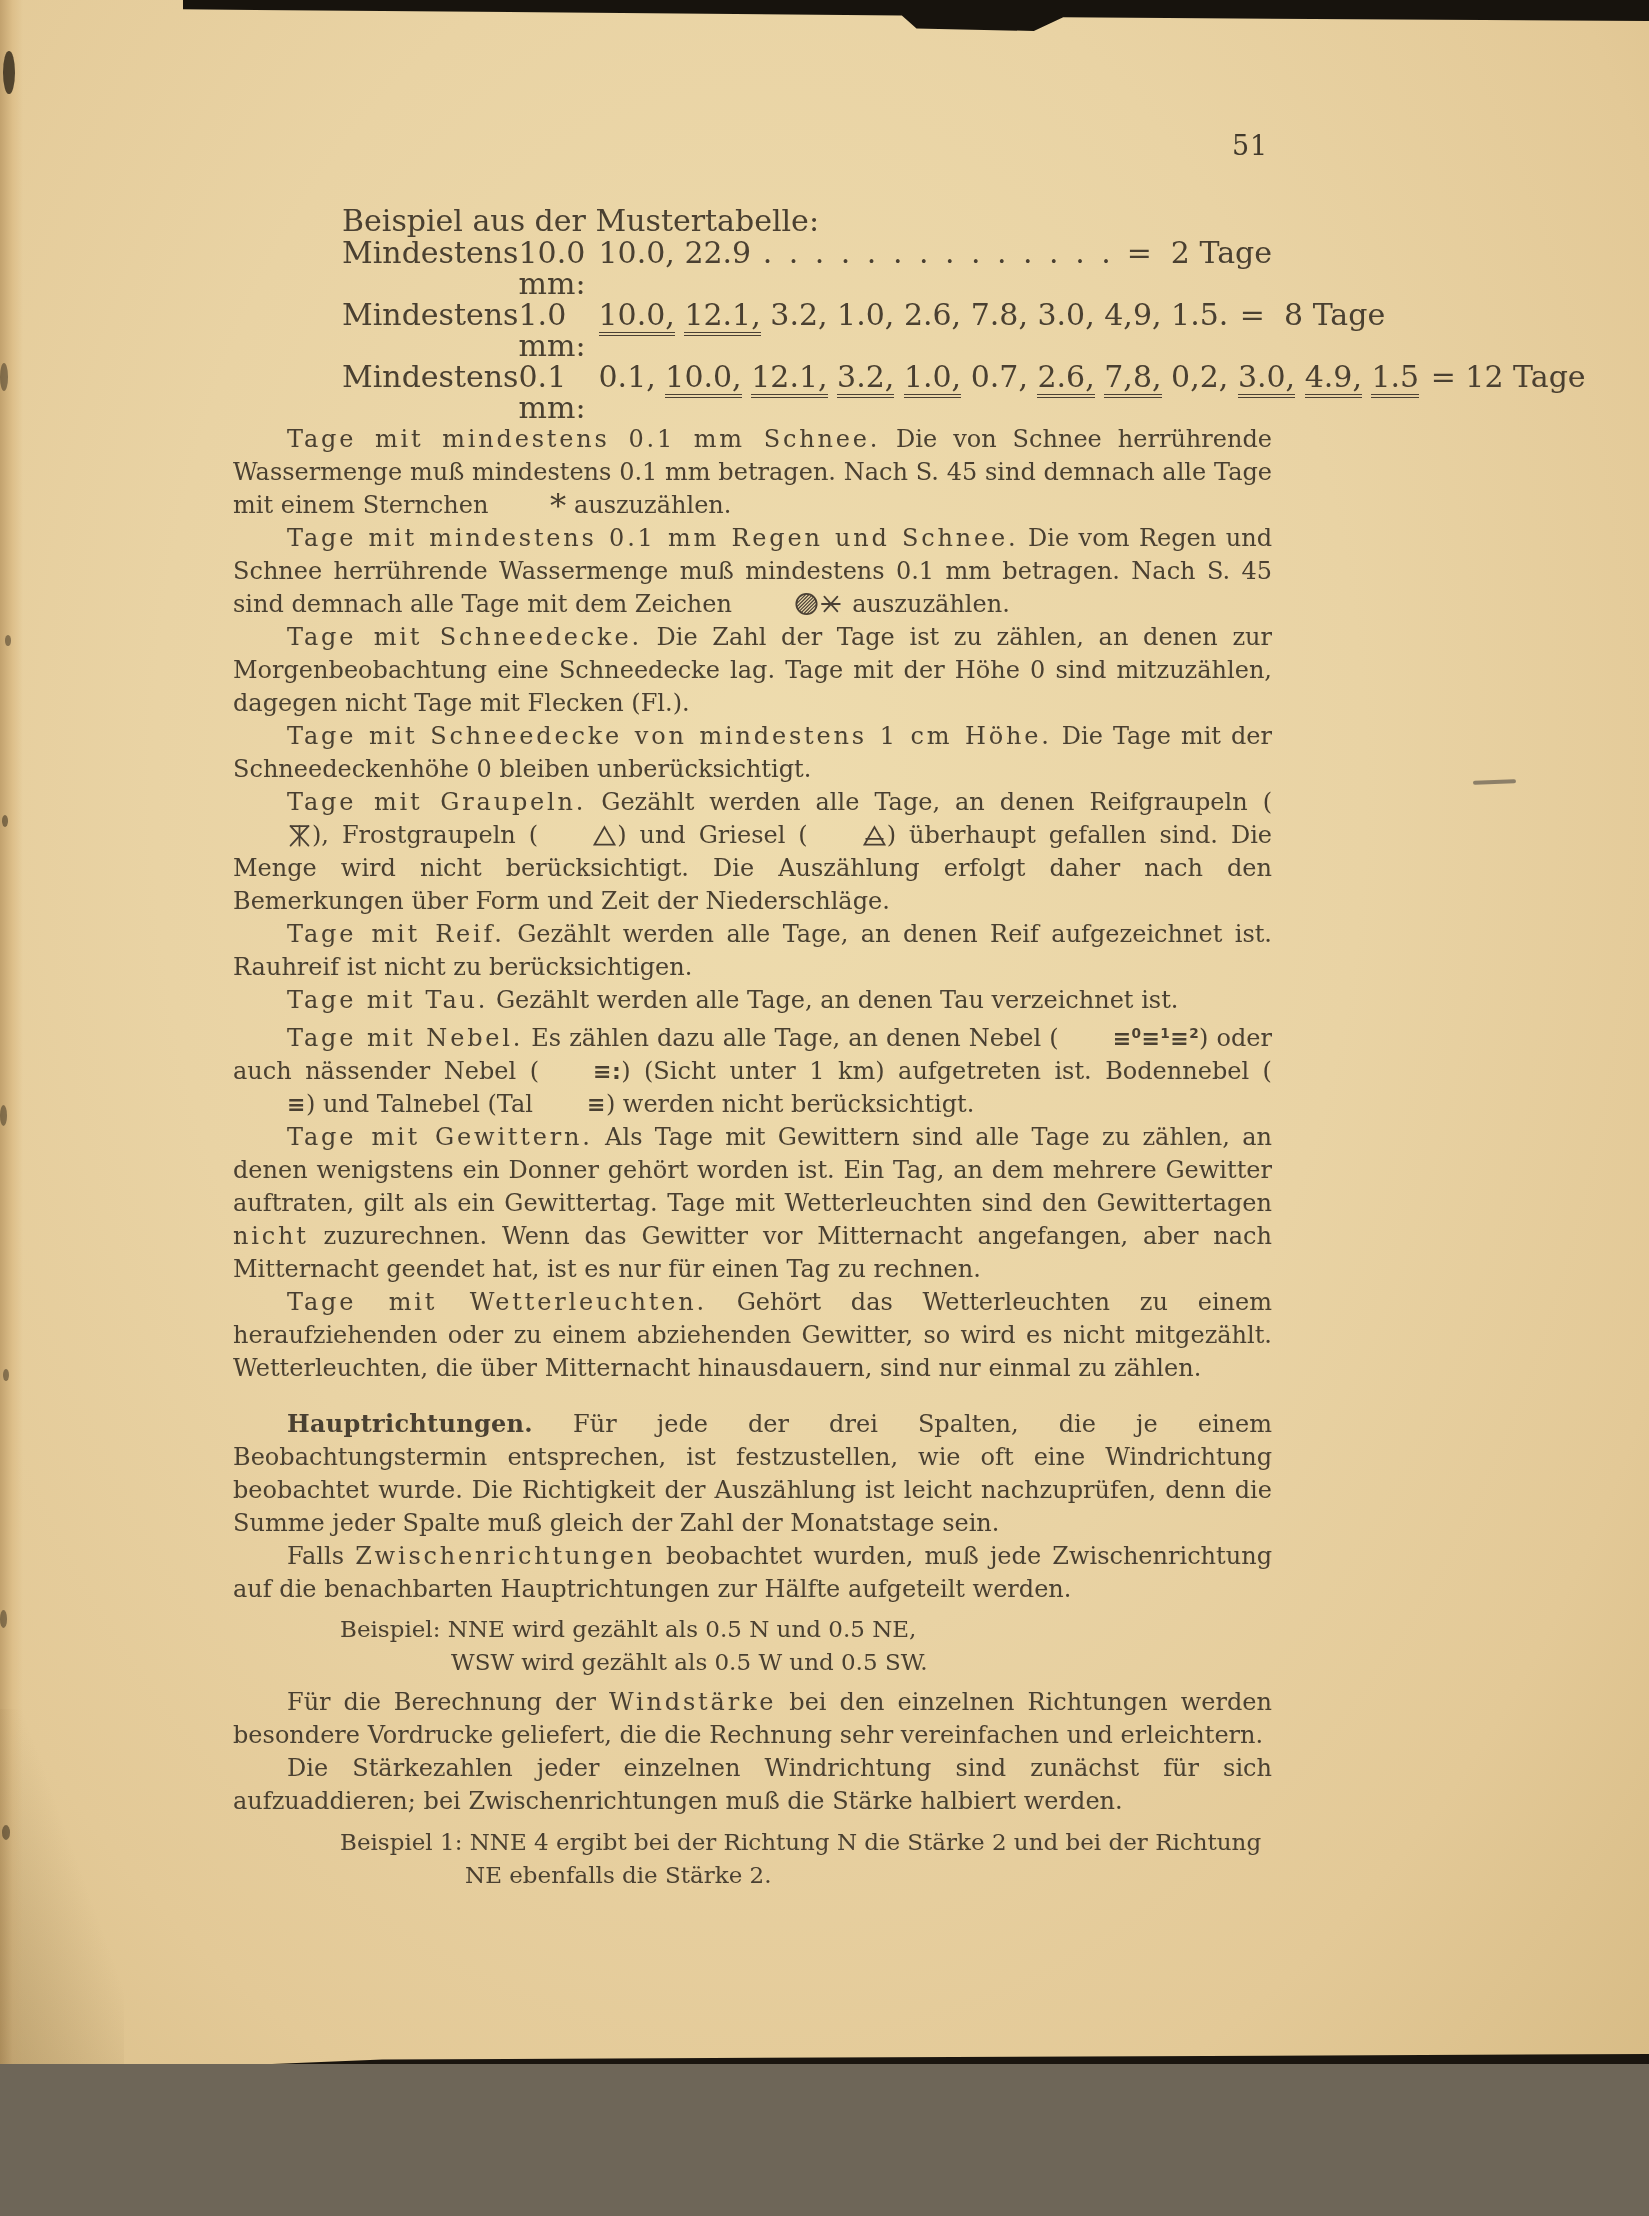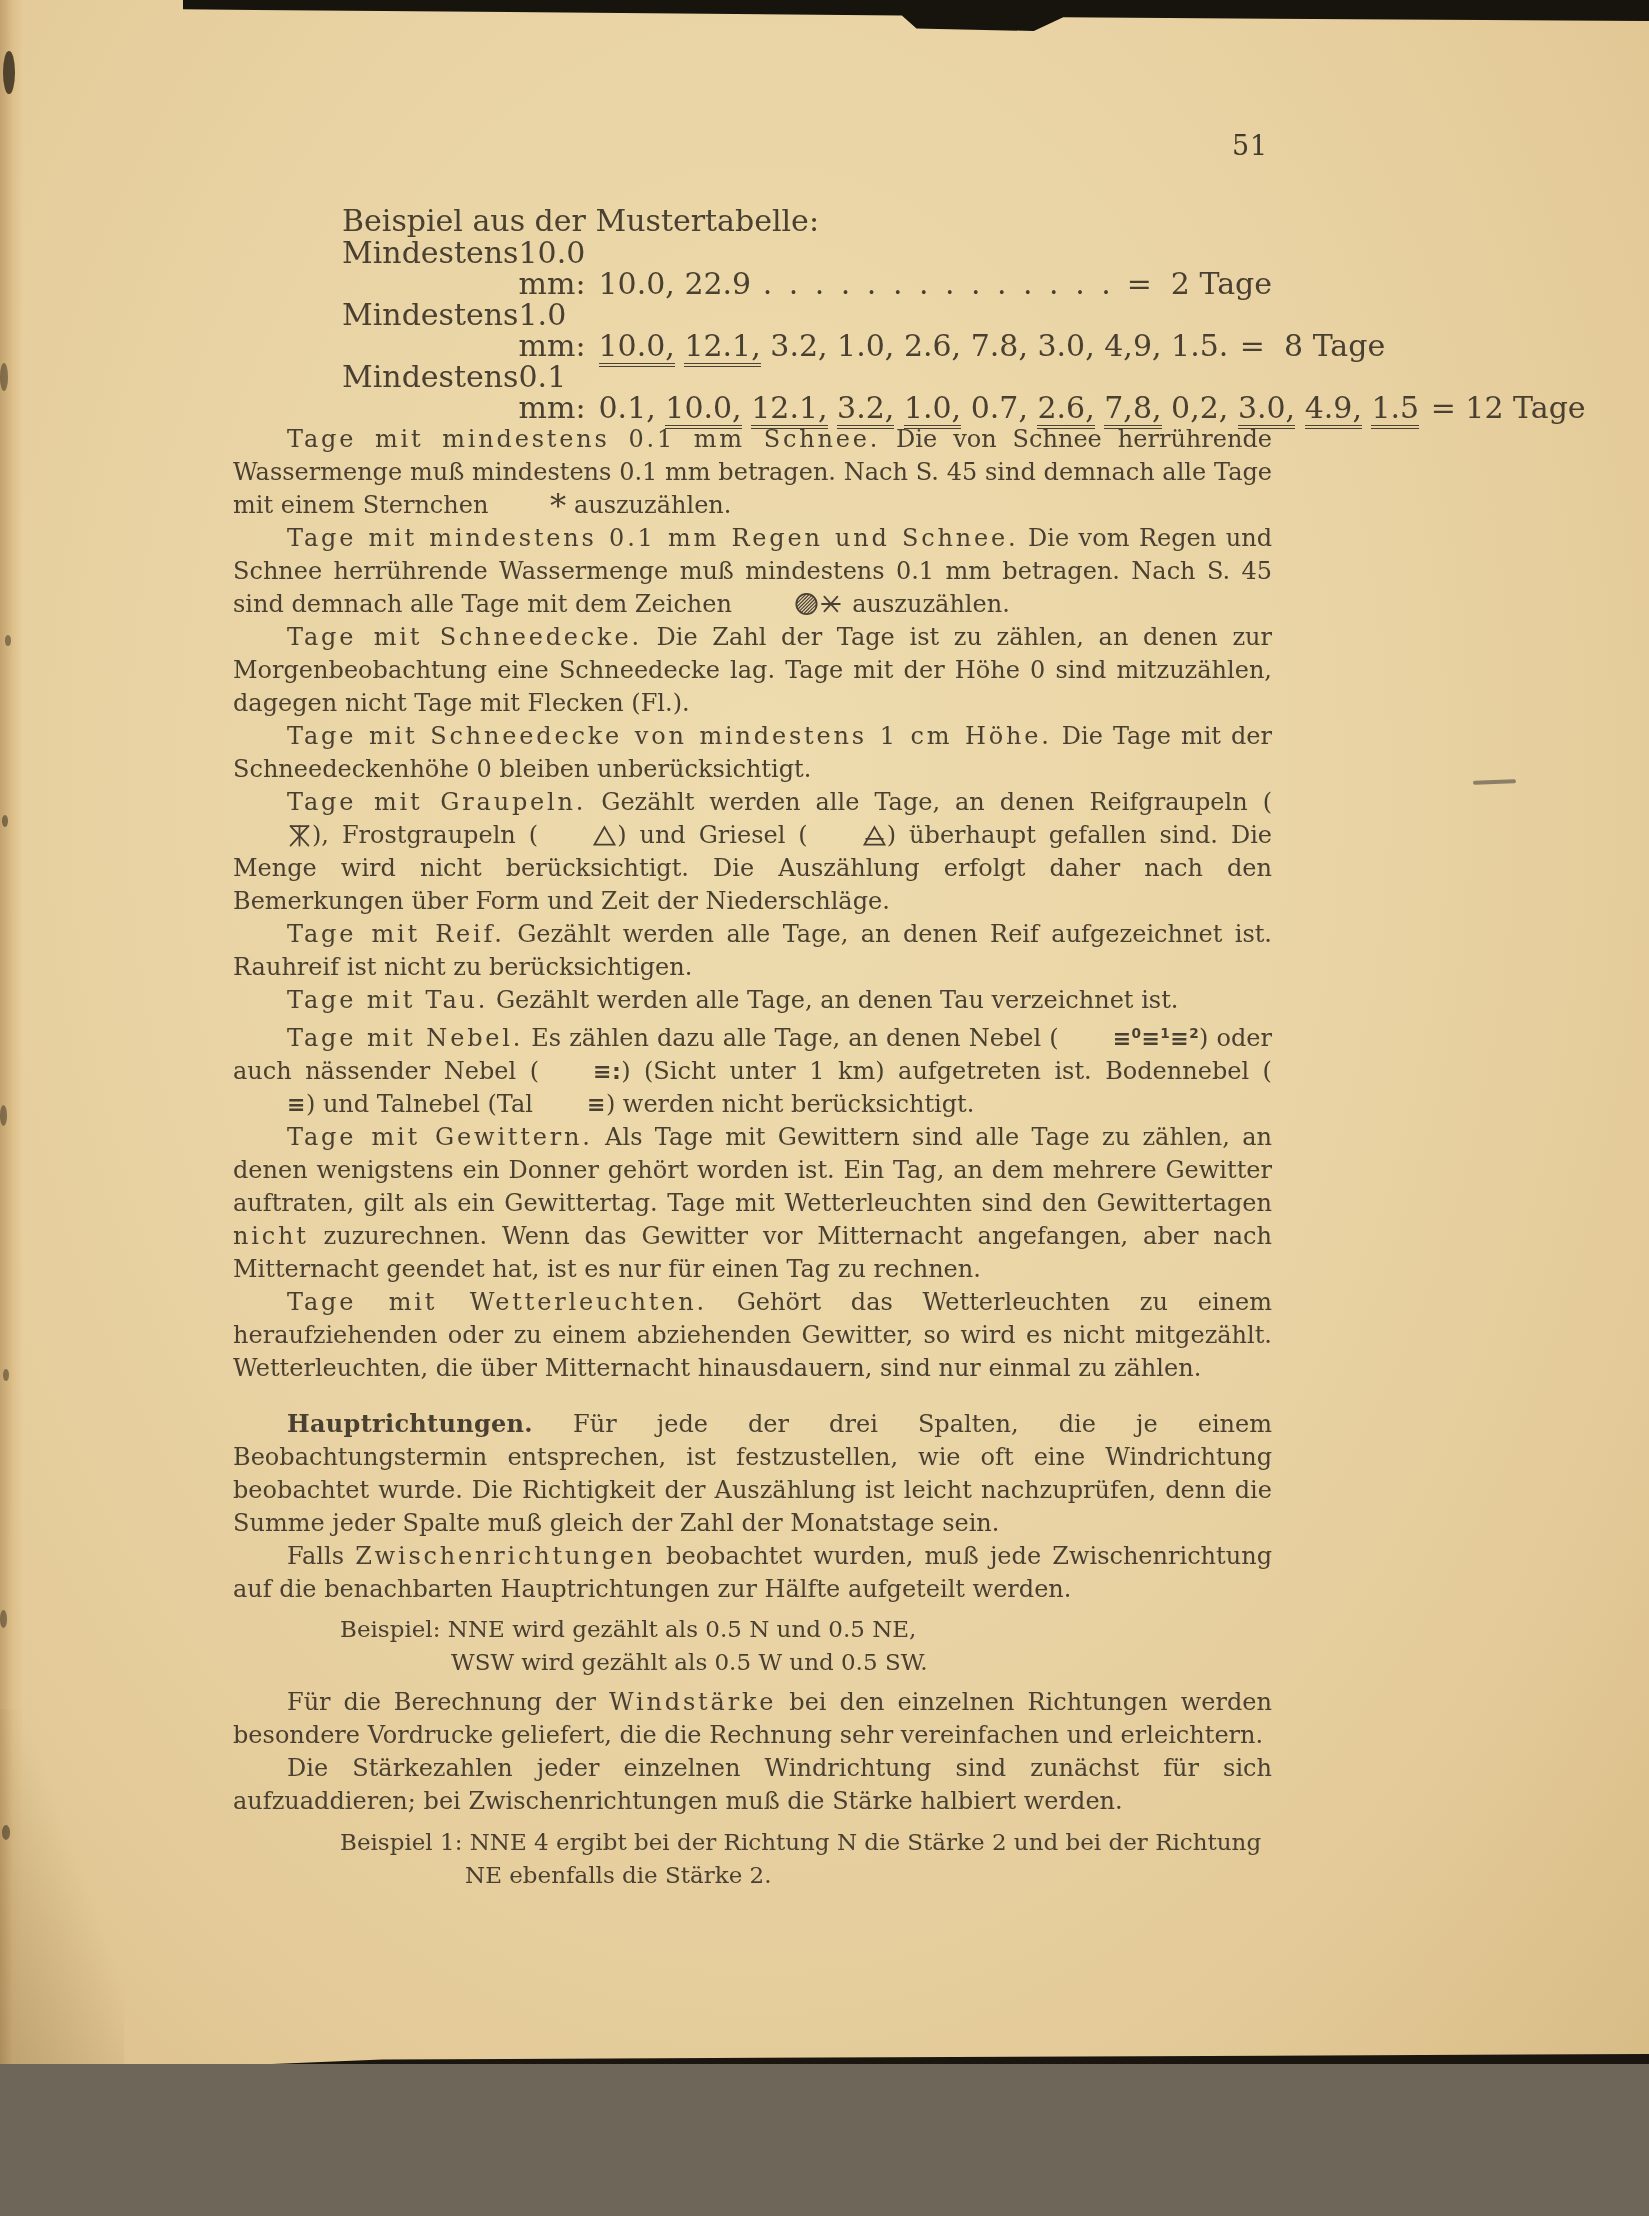--- a/index.html
+++ b/index.html
@@ -24,21 +24,21 @@
   .mark-dash{position:absolute;left:1473px;top:780px;width:43px;height:4.1px;background:#6e6456;
     border-radius:2.5px;transform:rotate(-2deg);opacity:.75;}
 
   .page-number{position:absolute;left:1232px;top:130px;font-size:27px;letter-spacing:0.8px;color:#423a2c;}
 
   .content{position:absolute;left:233px;top:205px;width:1039px;}
 
   
   .ex-table{margin-left:109px;width:930px;font-size:30px;line-height:31px;}
   .ex-intro{margin-bottom:0.8px;}
-  .ex-row{display:flex;align-items:flex-end;}
+  .ex-row{display:flex;align-items:flex-start;}
   .ex-label{flex:0 0 238px;display:flex;justify-content:space-between;padding-right:13px;box-sizing:border-box;}
   .ex-nums{white-space:pre;}
   .num.u{border-bottom:4.1px double #4a4034;}
   .ex-leader{flex:1 1 auto;overflow:hidden;white-space:nowrap;letter-spacing:16.5px;padding-left:11.5px;}
   .ex-result{white-space:pre;margin-left:auto;}
 
   
   .para{margin:0;text-align:justify;font-size:24px;line-height:33px;text-indent:54px;}
   .para.gap{margin-top:21.4px;}
   .sp{letter-spacing:2.8px;}

